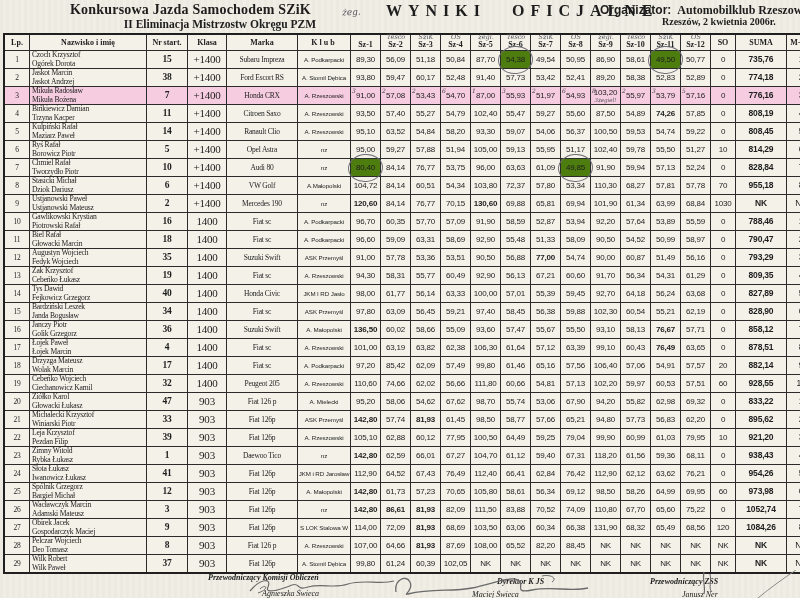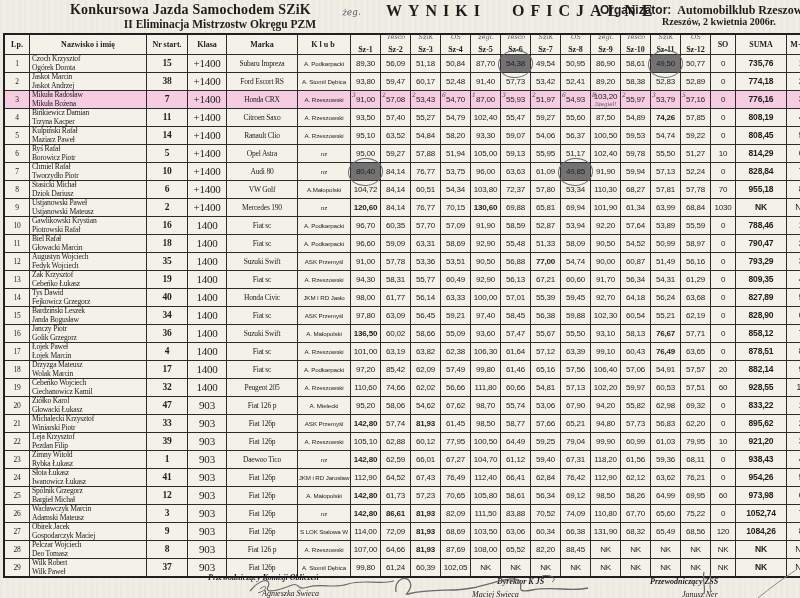--- a/index.html
+++ b/index.html
@@ -28,36 +28,36 @@
   
   table{position:absolute;left:3px;top:33px;width:792px;border-collapse:collapse;table-layout:fixed;
     background:#f3f1e8;border:2px solid #1f1f1f;}
   th,td{border:1px solid #2b2b2b;padding:0;text-align:center;overflow:visible;}
   th{height:15px;font-size:8px;font-weight:bold;position:relative;line-height:8px;}
   .col-lp{width:24px}.col-name{width:116px}.col-nr{width:40px}.col-klasa{width:38px}
   .col-marka{width:70px}.col-klub{width:52px}.col-sz{width:29px}
   .col-so{width:24px}.col-suma{width:50px}.col-mce{width:28px}
   th .stage-note{position:absolute;top:-1px;left:1px;right:0;font-size:6.5px;font-weight:normal;
     text-align:center;line-height:6px;}
-  th .stage-label{display:block;padding-top:11px;}
+  th .stage-label{display:block;padding-top:5px;}
   th.plain .stage-label{padding-top:0;}
   .col-klub{letter-spacing:2px;}
   td{height:17px;font-size:8px;font-family:"Liberation Sans",sans-serif;letter-spacing:-0.2px;
     position:relative;line-height:9px;}
   td.c-lp{font-size:7.5px;font-family:"Liberation Serif",serif;}
   td.c-name{text-align:left;font-family:"Liberation Serif",serif;font-size:7.6px;line-height:8.4px;padding:0 0 0 2px;margin-left:12px;}
   td.c-nr{font-family:"Liberation Serif",serif;font-weight:bold;font-size:9.5px;}
   td.c-klasa{font-family:Liberation Serif, serif;font-size:11px;}
   td.c-marka{font-family:"Liberation Serif",serif;font-size:7.5px;}
   td.c-klub{font-size:6.2px;letter-spacing:-0.1px;}
   td.c-suma{font-weight:bold;font-size:8.5px;}
   td.c-mce{font-size:8.5px;}
   td.b{font-weight:bold;}
   tr.hl td{background:#f6cde0;}
-  td.circled{background:#737373;}
+  td.circled{background:#4d7c0f;}
   .circle{position:absolute;left:-3px;top:-5px;width:33px;height:26px;border:1.4px solid #6d6d75;
     border-radius:50%;transform:rotate(-5deg);pointer-events:none;z-index:5;}
   .sup{position:absolute;top:-1px;left:1px;font-size:6px;color:#44444c;font-style:italic;
     font-family:"DejaVu Serif",serif;z-index:2;}
   td.noted .num{display:block;line-height:8px;margin-top:1px;}
   .cellnote{display:block;font-size:5.5px;line-height:6px;color:#55555f;font-style:italic;
     font-family:"DejaVu Serif",serif;letter-spacing:0;}
   
   .sig-role{position:absolute;font-size:8px;font-weight:bold;font-style:italic;white-space:nowrap;}
   .sig-name{position:absolute;font-size:8px;font-style:italic;white-space:nowrap;}

